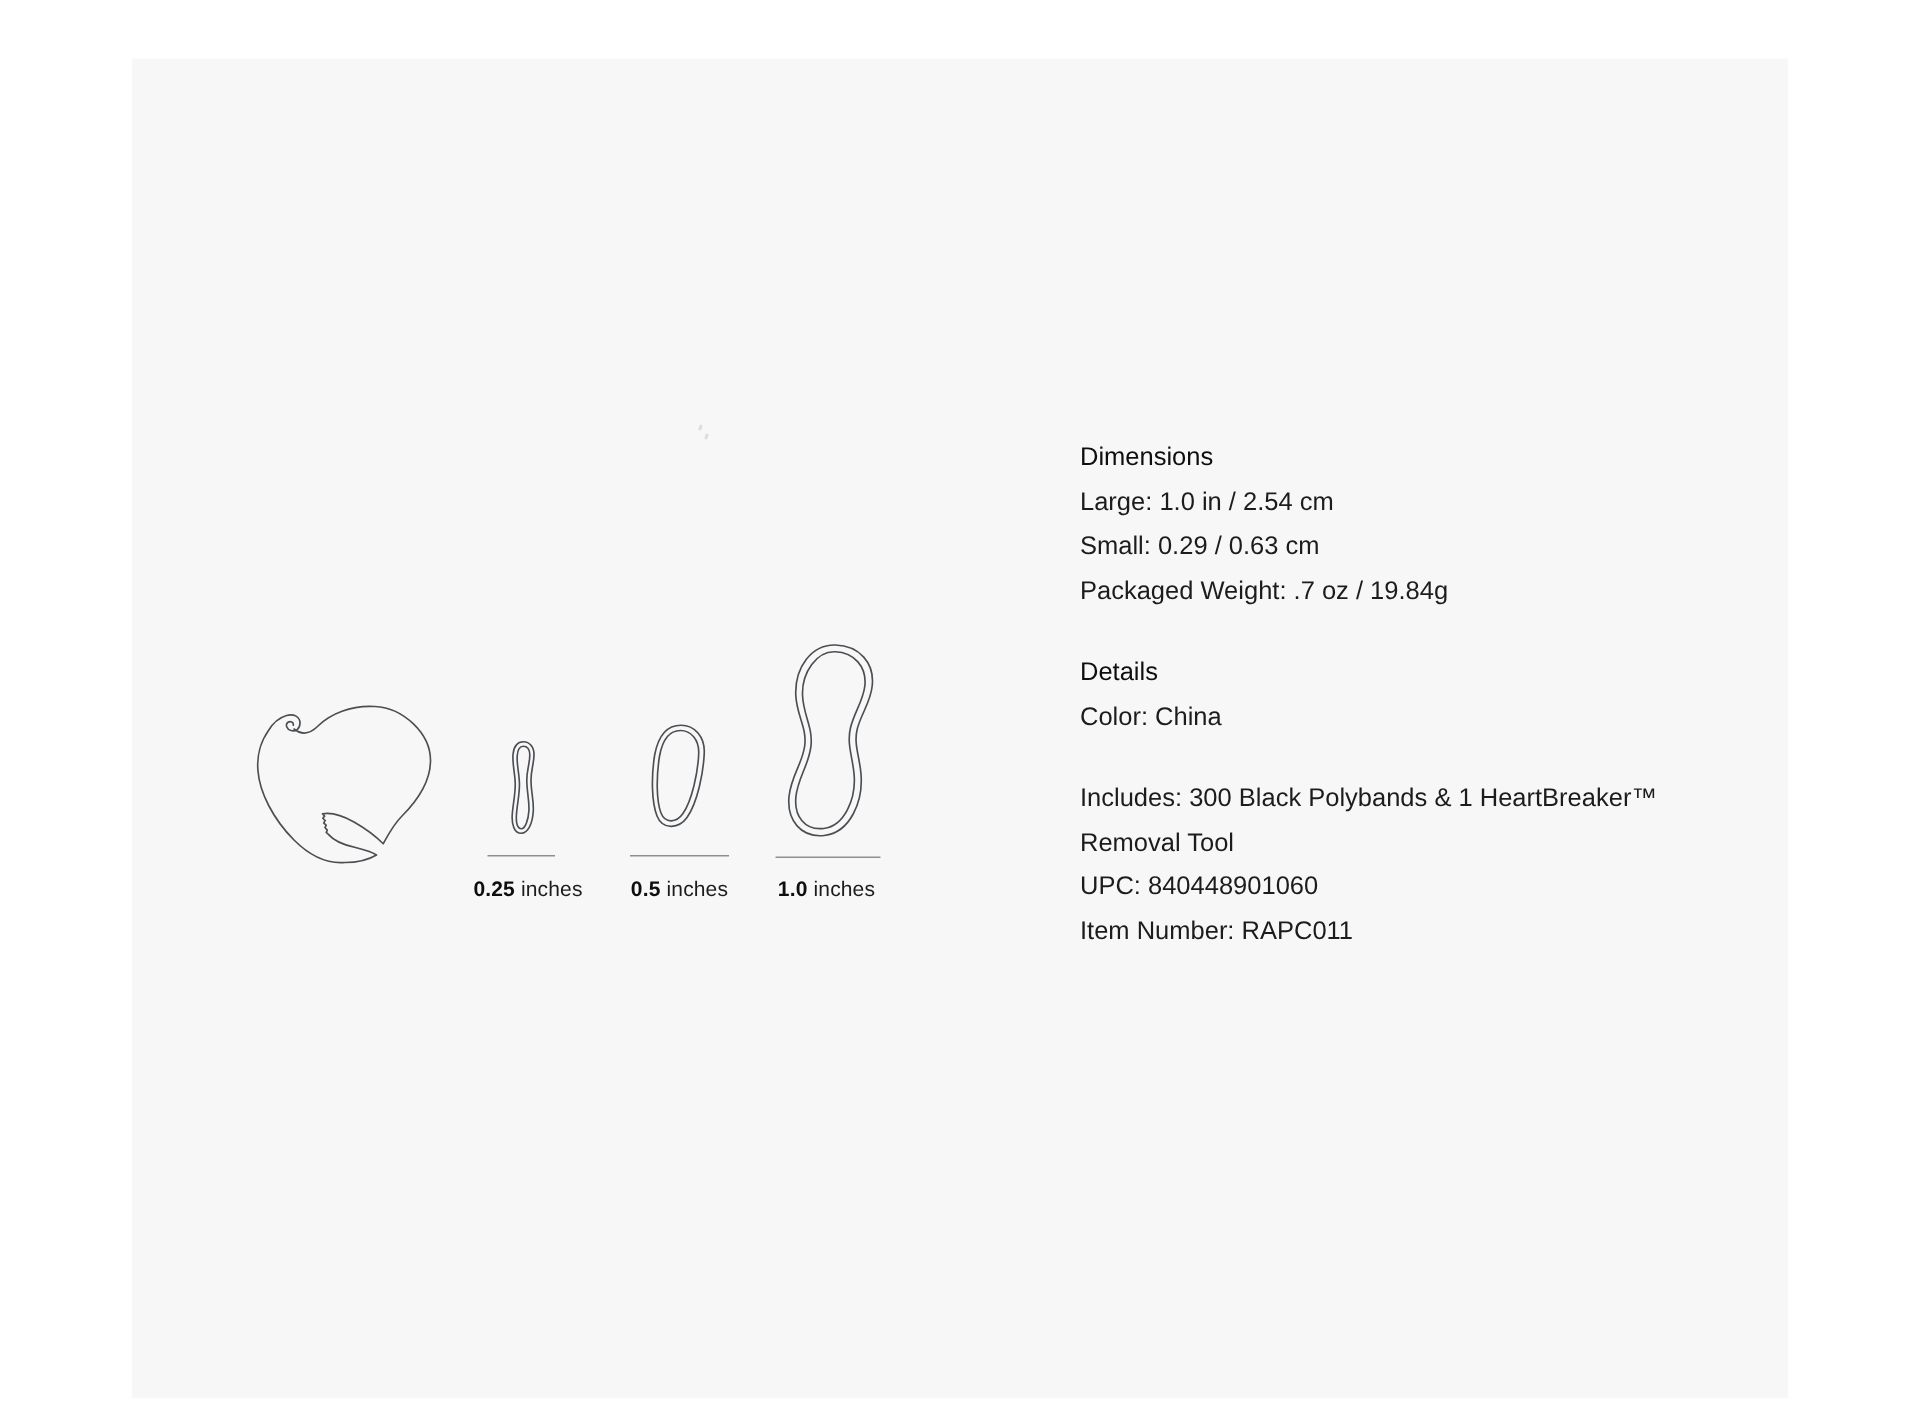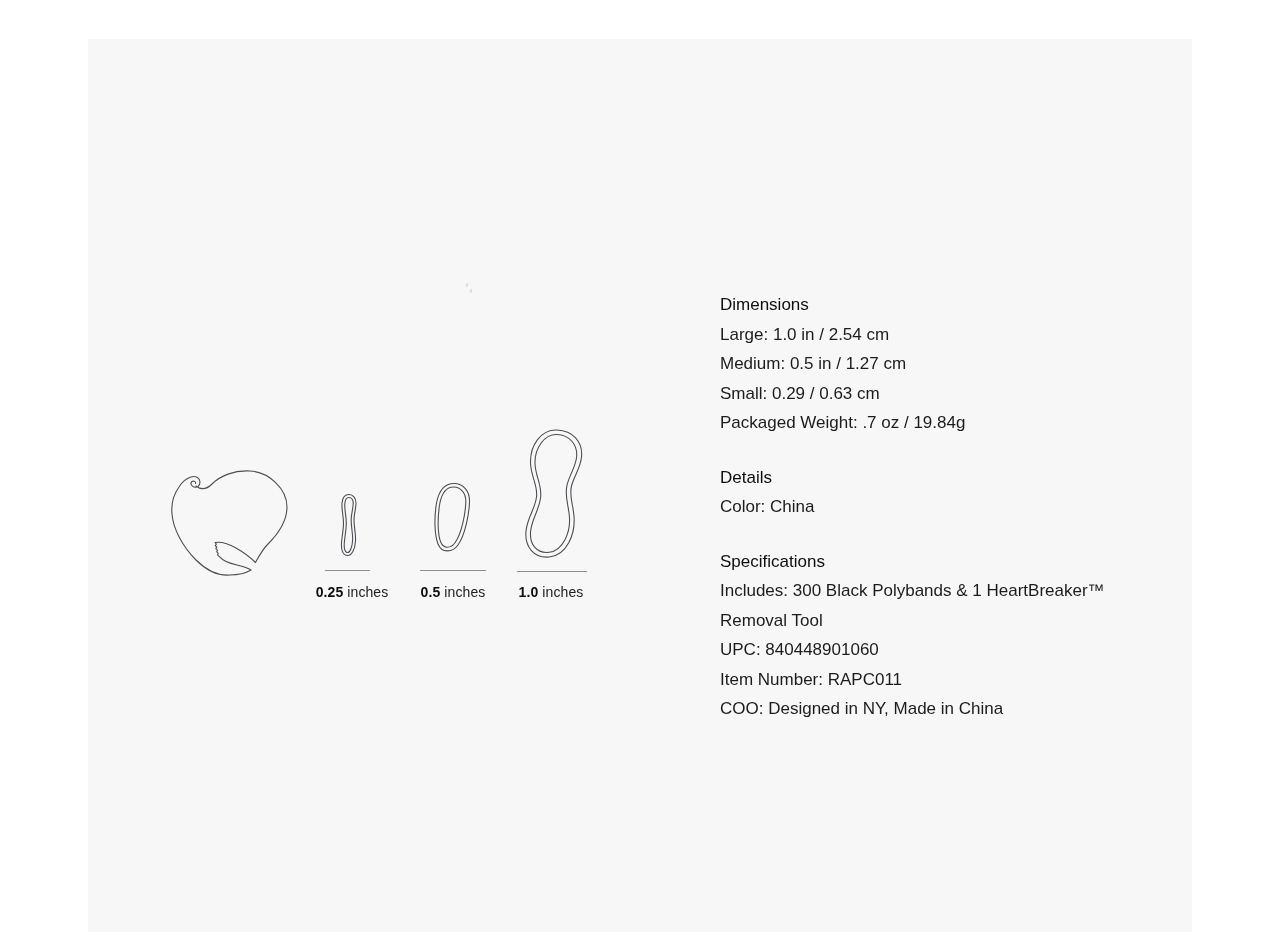--- a/index.html
+++ b/index.html
@@ -105,30 +105,27 @@
   <div class="scale-bar" style="left:429px;top:532px;width:70px;"></div>
 
   <div class="size-label" style="left:194px;top:545px;"><b>0.25</b><span> inches</span></div>
   <div class="size-label" style="left:295px;top:545px;"><b>0.5</b><span> inches</span></div>
   <div class="size-label" style="left:393px;top:545px;"><b>1.0</b><span> inches</span></div>
 
   <div class="spec-col">
     <section>
       <h3>Dimensions</h3>
       <p>Large: 1.0 in / 2.54 cm</p>
-      <p>Medium: 0.5 in / 1.27 cm</p>
       <p>Small: 0.29 / 0.63 cm</p>
       <p>Packaged Weight: .7 oz / 19.84g</p>
     </section>
     <section>
       <h3>Details</h3>
       <p>Color: China</p>
     </section>
     <section>
-      <h3>Specifications</h3>
       <p>Includes: 300 Black Polybands &amp; 1 HeartBreaker™ Removal Tool</p>
       <p>UPC: 840448901060</p>
       <p>Item Number: RAPC011</p>
-      <p>COO: Designed in NY, Made in China</p>
     </section>
   </div>
 
 </div>
 
 </body></html>

